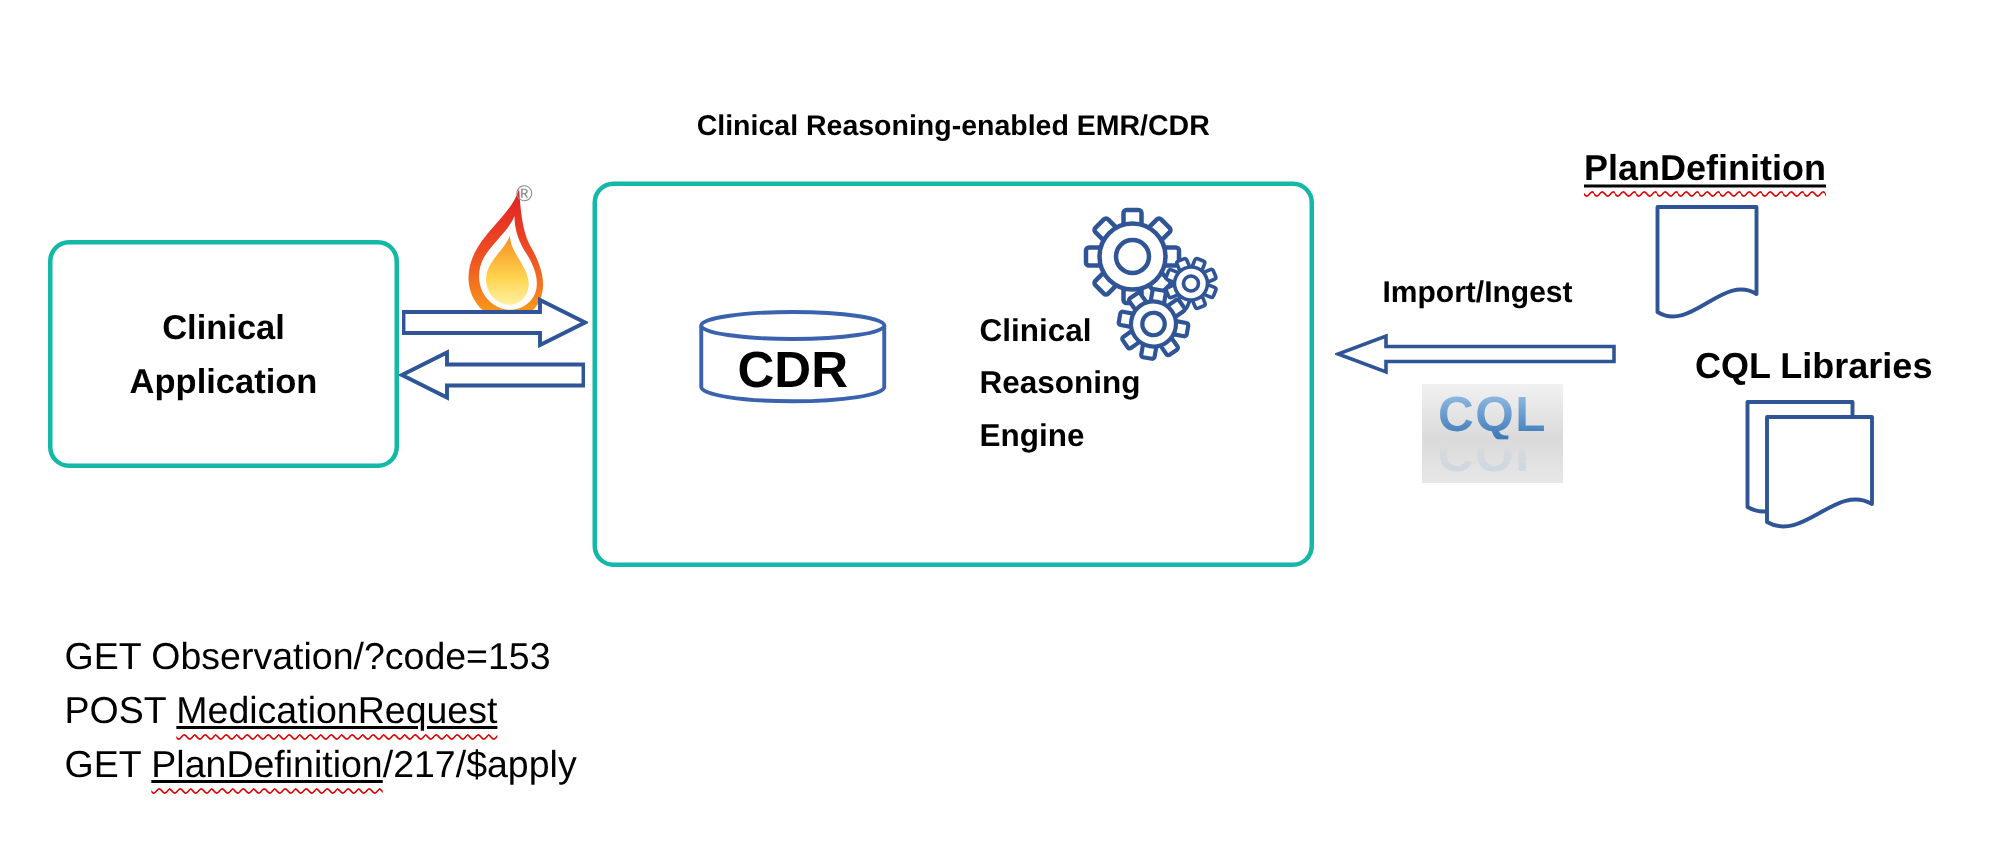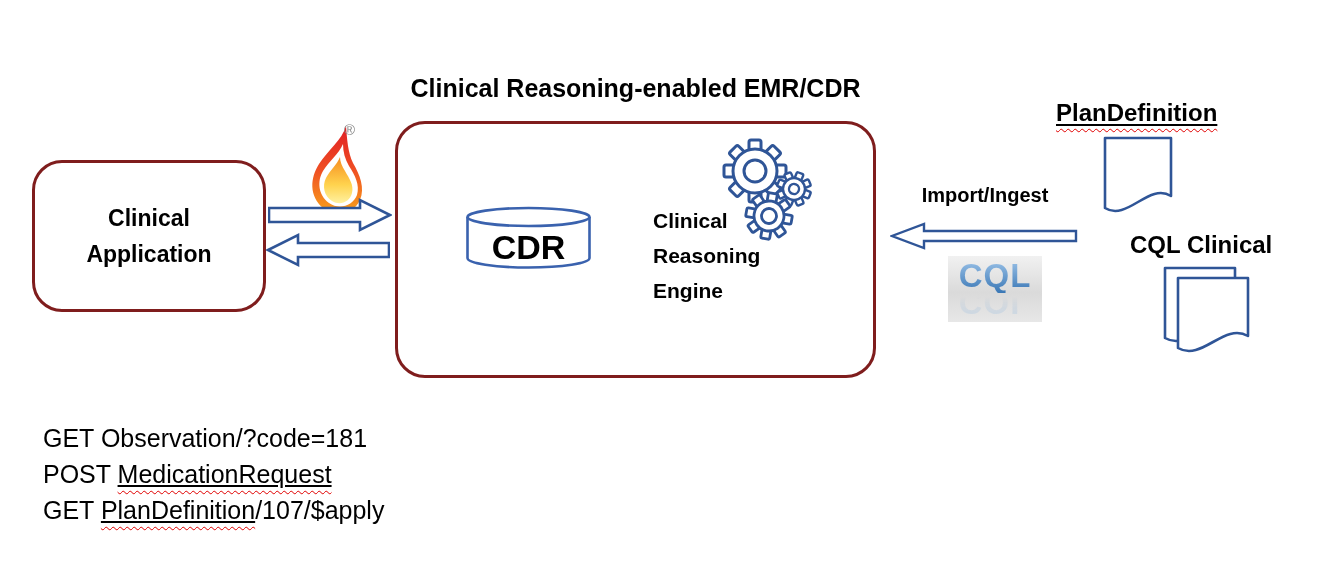--- a/index.html
+++ b/index.html
@@ -3,30 +3,30 @@
 <meta charset="utf-8">
 <style>
   html,body { margin:0; padding:0; background:#ffffff; }
   .canvas {
     position:relative; width:1343px; height:565px; background:#ffffff;
     font-family:"Liberation Sans", sans-serif; color:#000; overflow:hidden;
   }
 
   
   .shape-box {
-    position:absolute; border:3px solid #7f1d1d; border-radius:30px; background:#fff;
+    position:absolute; border:3px solid #14b8a6; border-radius:14px; background:#fff;
     display:flex; align-items:center; justify-content:center;
   }
   .app-box { left:32px; top:160px; width:228px; height:146px; }
   .app-label { width:170px; text-align:center; font-weight:bold; font-size:23px; line-height:36px; }
   .main-box { left:395px; top:121px; width:475px; height:251px; }
 
   .diagram-title {
     position:absolute; left:395px; top:74px; width:481px; text-align:center;
-    font-weight:bold; font-size:25px; white-space:nowrap;
+    font-weight:bold; font-size:19px; white-space:nowrap;
   }
 
   
   .cyl-svg { position:absolute; left:465px; top:206px; }
   .cdr-label { position:absolute; left:465px; top:228px; width:127px; text-align:center;
     font-weight:bold; font-size:34px; }
 
   .engine-label { position:absolute; left:653px; top:203px; width:145px;
     font-weight:bold; font-size:21px; line-height:35px; }
 
@@ -185,27 +185,27 @@
     <div class="cql-reflect">CQL</div>
   </div>
 
   <div class="side-label plandef-label">
     <span class="u-black"><span class="squiggle">PlanDefinition</span></span>
   </div>
   <svg class="doc-plandef" width="70" height="84" viewBox="0 0 70 84">
     <path d="M2,2 H68 V60 C46,46 24,86 2,72 Z" fill="#ffffff" stroke="#2F5597" stroke-width="2.6" stroke-linejoin="round"></path>
   </svg>
 
-  <div class="side-label cqllib-label">CQL Clinical</div>
+  <div class="side-label cqllib-label">CQL Libraries</div>
   <svg class="doc-back" width="74" height="84" viewBox="0 0 74 84">
     <path d="M2,2 H72 V60 C48,46 26,86 2,72 Z" fill="#ffffff" stroke="#2F5597" stroke-width="2.6" stroke-linejoin="round"></path>
   </svg>
   <svg class="doc-front" width="74" height="84" viewBox="0 0 74 84">
     <path d="M2,2 H72 V60 C48,46 26,86 2,72 Z" fill="#ffffff" stroke="#2F5597" stroke-width="2.6" stroke-linejoin="round"></path>
   </svg>
 
   <div class="api-block">
-    <div class="api-line"><span>GET </span><span class="u-black squigwrap"><span class="squiggle"></span></span><span>Observation/?code=181</span></div>
+    <div class="api-line"><span>GET </span><span class="u-black squigwrap"><span class="squiggle"></span></span><span>Observation/?code=153</span></div>
     <div class="api-line"><span>POST </span><span class="u-black squigwrap"><span class="squiggle">MedicationRequest</span></span><span></span></div>
-    <div class="api-line"><span>GET </span><span class="u-black squigwrap"><span class="squiggle">PlanDefinition</span></span><span>/107/$apply</span></div>
+    <div class="api-line"><span>GET </span><span class="u-black squigwrap"><span class="squiggle">PlanDefinition</span></span><span>/217/$apply</span></div>
   </div>
 
 </div>
 
 </body></html>

